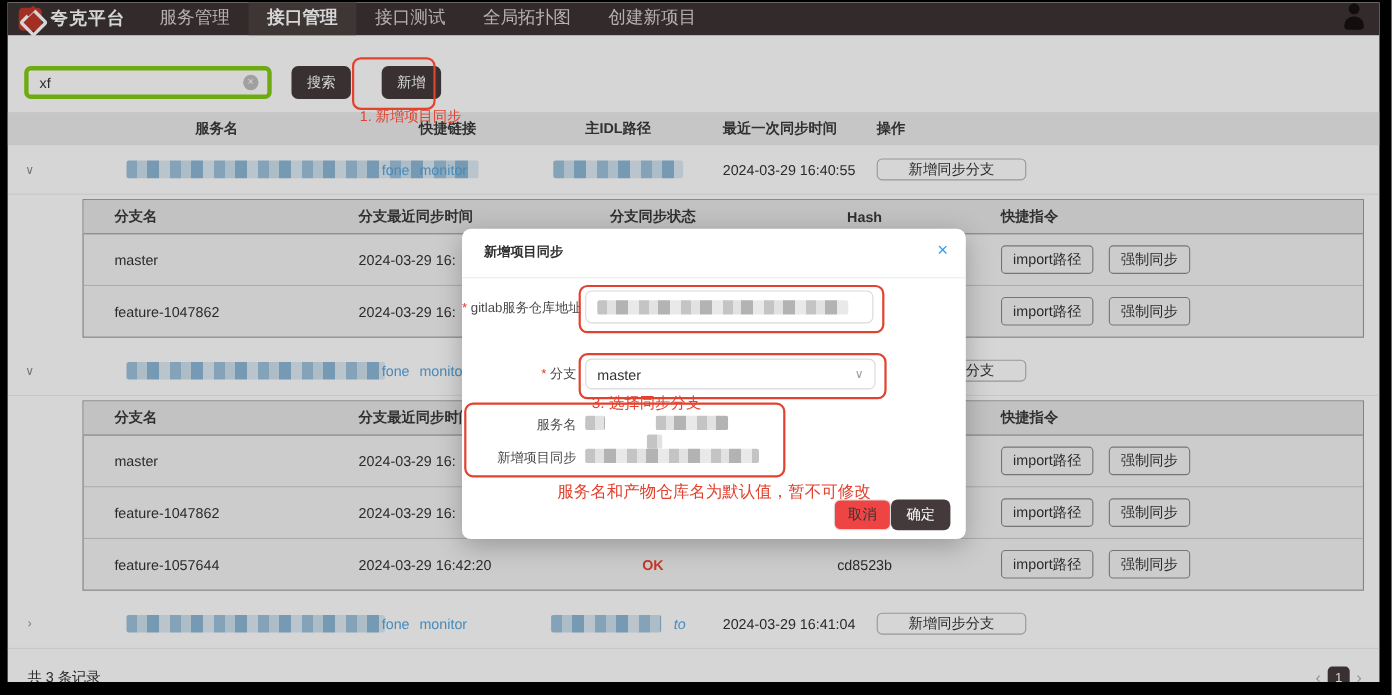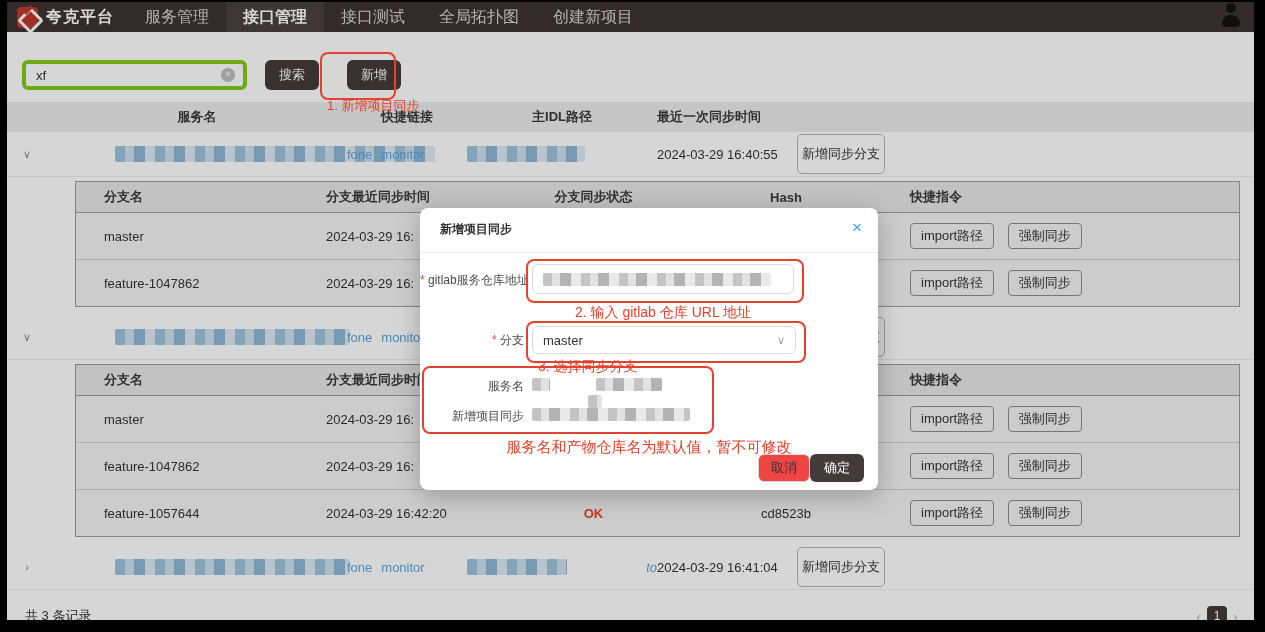--- a/index.html
+++ b/index.html
@@ -30,22 +30,22 @@
   .btn-search{margin-left:18px;}
   .btn-add{margin-left:28px;}
   
   .grid-main{display:grid;grid-template-columns:40px 300px 120px 190px 140px 1fr;align-items:center;}
   .thead{height:30px;background:#ececec;margin-top:12px;font-weight:bold;color:#3a3a3a;}
   .th-center{text-align:center;}
   .srv-row{height:44px;border-bottom:1px solid #ededed;}
   .caret{color:#8c8c8c;font-size:11px;text-align:center;cursor:pointer;}
   .link{color:#58a6de;cursor:pointer;}
   .links{display:flex;gap:9px;}
-  .cell-center{display:flex;justify-content:space-between;align-items:center;gap:12px;font-style:italic;}
-  .btn-ghost{background:#fff;border:1px solid #b5b5b5;border-radius:5px;height:40px;padding:0 4px;
+  .cell-center{display:flex;justify-content:center;align-items:center;gap:12px;font-style:italic;}
+  .btn-ghost{background:#fff;border:1px solid #b5b5b5;border-radius:5px;height:20px;padding:0 28px;
              font-size:13px;color:#333;cursor:pointer;font-family:inherit;}
   
   .sub-box{margin:4px 14px 8px 68px;border:1px solid #9c9c9c;background:#f4f4f4;}
   .grid-sub{display:grid;grid-template-columns:222px 175px 185px 200px 1fr;padding-left:28px;align-items:center;}
   .sub-head{height:30px;background:#e7e7e7;border-bottom:1px solid #9c9c9c;font-weight:bold;color:#3a3a3a;}
   .sub-row{height:46px;border-bottom:1px solid #cfcfcf;}
   .sub-row:last-child{border-bottom:none;}
   .st-center{text-align:center;}
   .status-ok{color:#ea4632;font-weight:bold;}
   .btn-cmd{background:transparent;border:1px solid #8c8c8c;border-radius:4px;height:26px;padding:0 10px;
@@ -114,20 +114,21 @@
     <button class="btn-dark btn-search">搜索</button>
     <button class="btn-dark btn-add">新增</button>
   </div>
 
   <div class="grid-main thead">
     <div></div>
     <div class="th-center">服务名</div>
     <div class="th-center">快捷链接</div>
     <div class="th-center">主IDL路径</div>
     <div>最近一次同步时间</div>
+    <div>操作</div>
   </div>
 
   <div class="grid-main srv-row">
     <div class="caret">∨</div>
     <div><span class="rdx rdx-blue" style="width:320px;margin-left:68px"></span></div>
     <div class="links">
       <span class="link">fone</span>
       <span class="link">monitor</span>
     </div>
     <div class="cell-center">
@@ -249,21 +250,20 @@
 <div class="modal">
   <div class="m-title">新增项目同步</div>
   <div class="m-close">×</div>
   <div class="m-div"></div>
 
   <div class="m-label req" style="left:0;top:64px">gitlab服务仓库地址</div>
   <div class="m-input" style="top:56px">
     <span class="rdx rdx-gray" style="width:228px"></span>
   </div>
   <div class="red-rect" style="left:106px;top:51px;width:274px;height:40px"></div>
-  <div class="ann-red" style="position:absolute;left:112px;top:96px;width:262px;text-align:center;font-size:14px">2. 输入 gitlab 仓库 URL 地址</div>
 
   <div class="m-label req" style="left:0;top:124px">分支</div>
   <div class="m-select" style="top:118px">
     <span>master</span>
     <span class="chev">∨</span>
   </div>
   <div class="red-rect" style="left:106px;top:113px;width:276px;height:38px"></div>
   <div class="ann-red" style="position:absolute;left:118px;top:150px;font-size:14px">3. 选择同步分支</div>
 
   <div class="m-label" style="left:0;top:170px">服务名</div>

